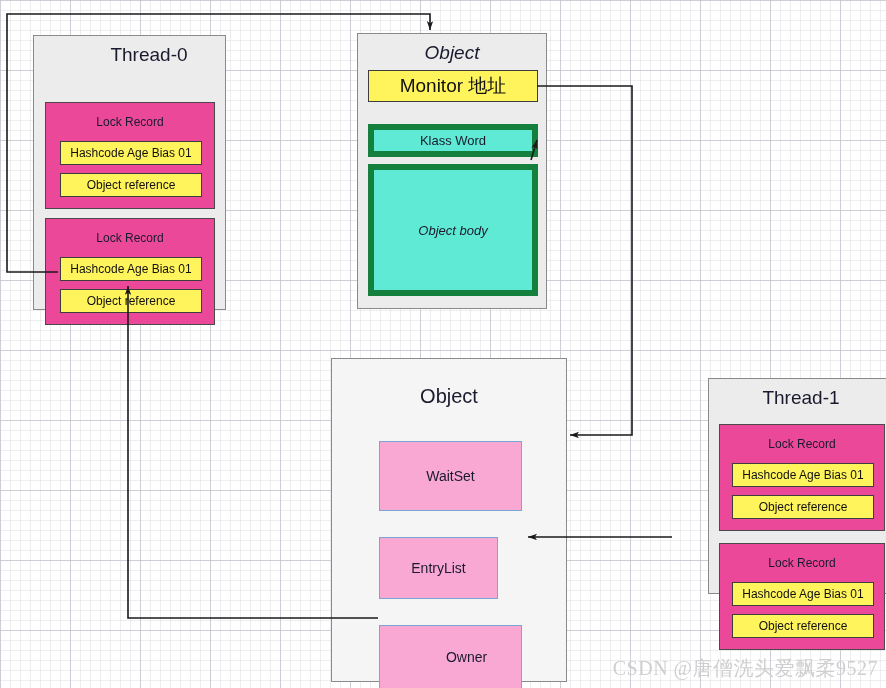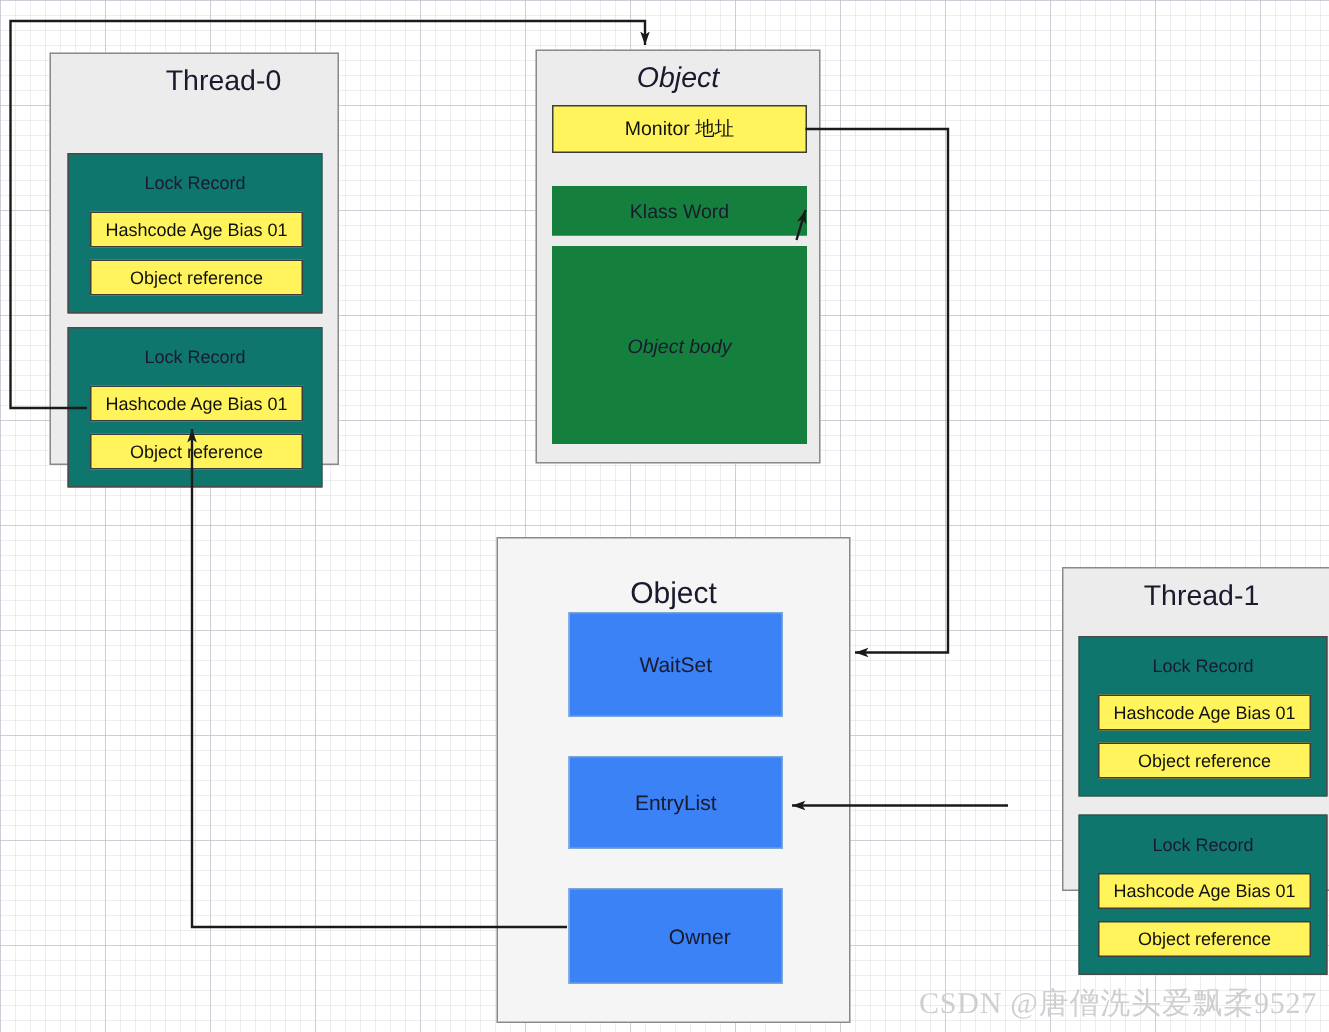--- a/index.html
+++ b/index.html
@@ -33,21 +33,21 @@
     position:absolute;left:0;right:0;
     text-align:center;
     color:#1a1a2e;
     white-space:nowrap;
   }
   .t-xl{font-size:19px;}
 
   
   .lockrec{
     position:absolute;
-    background:#0f766e;
+    background:#ec4899;
     border:1px solid #4a4a4a;
     box-sizing:border-box;
     text-decoration:underline;
   }
   .lockrec .lr-title{
     position:absolute;left:0;right:0;
     text-align:center;font-size:12px;color:#1a1a2e;
   }
   
   .yfield{
@@ -55,35 +55,35 @@
     background:#fff45c;
     border:1px solid #3d3d3d;
     box-sizing:border-box;
     display:flex;align-items:center;justify-content:center;
     font-size:12px;color:#111;
     white-space:nowrap;
   }
   
   .cfield{
     position:absolute;
-    background:#15803d;
-    border:1px solid #15803d;
+    background:#5eead4;
+    border:6px solid #15803d;
     box-sizing:border-box;
     display:flex;align-items:center;justify-content:center;
     font-size:12px;color:#1a1a2e;
     white-space:nowrap;
   }
   
   .mslot{
     position:absolute;
-    background:#3b82f6;
+    background:#f9a8d4;
     border:1px solid #7aa6d8;
     box-sizing:border-box;
     display:flex;align-items:center;justify-content:center;
-    font-size:14px;color:#1a1a2e;
+    font-size:14px;color:#1a1a2e;margin-top:33px;
   }
 
   
   #wires{position:absolute;left:0;top:0;width:886px;height:688px;pointer-events:none;}
 
   
   #watermark{
     position:absolute;
     right:8px;bottom:6px;
     font-size:20px;
@@ -110,33 +110,33 @@
     <div class="lockrec" style="left:11px;top:182px;width:170px;height:107px;">
       <div class="lr-title" style="top:12px;">Lock Record</div>
       <div class="yfield" style="left:14px;top:38px;width:142px;height:24px;">Hashcode Age Bias 01</div>
       <div class="yfield" style="left:14px;top:70px;width:142px;height:24px;">Object reference</div>
     </div>
   </div>
 
   <div class="cont" style="left:357px;top:33px;width:190px;height:276px;">
     <div class="cont-title t-xl" style="top:8px;font-style:italic;">Object</div>
 
-    <div class="yfield" style="left:10px;top:36px;width:170px;height:32px;font-size:13px;">Monitor 地址</div>
+    <div class="yfield" style="left:10px;top:36px;width:170px;height:32px;font-size:19px;">Monitor 地址</div>
 
     <div class="cfield" style="left:10px;top:90px;width:170px;height:33px;font-size:13px;">Klass Word</div>
 
     <div class="cfield" style="left:10px;top:130px;width:170px;height:132px;font-size:13px;font-style:italic;">Object body</div>
   </div>
 
   <div class="cont light" style="left:331px;top:358px;width:236px;height:324px;">
     <div class="cont-title t-xl" style="top:26px;font-size:20px;">Object</div>
 
     <div class="mslot" style="left:47px;top:49px;width:143px;height:70px;">WaitSet</div>
 
-    <div class="mslot" style="left:47px;top:145px;width:143px;height:62px;">EntryList</div>
+    <div class="mslot" style="left:47px;top:145px;width:119px;height:62px;">EntryList</div>
 
     <div class="mslot" style="left:47px;top:233px;width:143px;height:64px;padding-left:32px;">Owner</div>
   </div>
 
   <div class="cont" style="left:708px;top:378px;width:186px;height:216px;">
     <div class="cont-title t-xl" style="top:8px;">Thread-1</div>
 
     <div class="lockrec" style="left:10px;top:45px;width:166px;height:107px;">
       <div class="lr-title" style="top:12px;">Lock Record</div>
       <div class="yfield" style="left:12px;top:38px;width:142px;height:24px;">Hashcode Age Bias 01</div>

